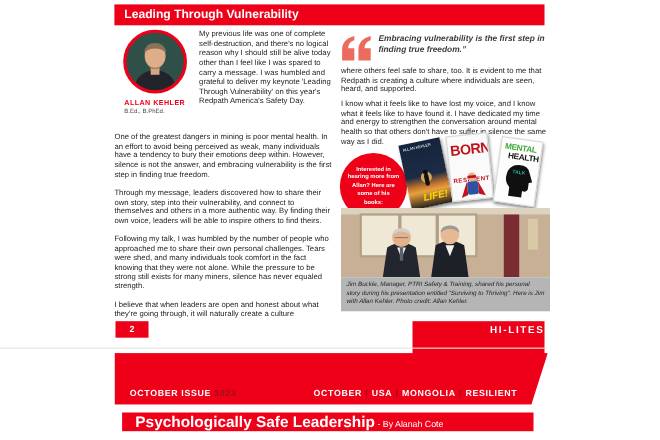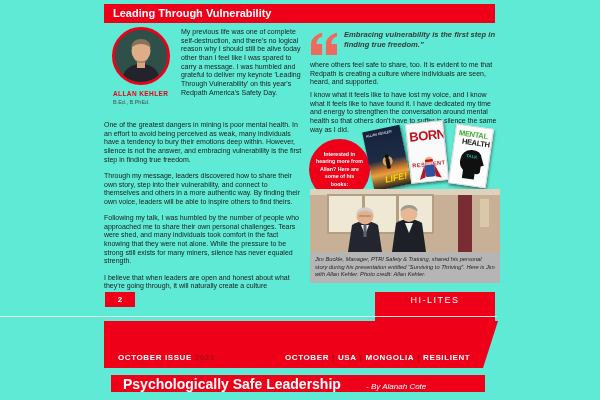--- a/index.html
+++ b/index.html
@@ -1,16 +1,16 @@
 <!DOCTYPE html>
 <html><head>
 <meta charset="utf-8">
 <style>
   html,body{margin:0;padding:0;background:#888;}
-  .page{position:relative;width:600px;height:400px;background:#5eead4;
+  .page{position:relative;width:600px;height:400px;background:#ffffff;
         font-family:"Liberation Sans", sans-serif;overflow:hidden;margin:0 auto;}
   .abs{position:absolute;}
   .red{background:#ee0019;}
   
   .title-bar{left:104px;top:4px;width:391px;height:19px;color:#fff;font-weight:bold;
              font-size:11px;line-height:19px;padding-left:9px;box-sizing:border-box;}
   
   .headshot{left:112px;top:27px;width:58px;height:58px;border-radius:50%;
             border:3px solid #ee0019;box-sizing:border-box;overflow:hidden;background:#2f4f49;}
   .author-name{left:113px;top:90px;font-size:6.5px;font-weight:bold;color:#ee0019;letter-spacing:.4px;}
@@ -42,33 +42,33 @@
   .book3 .mental{position:absolute;top:3px;left:3px;font-size:7.5px;font-weight:bold;color:#3faa35;letter-spacing:-.3px;}
   .book3 .health{position:absolute;top:11px;left:7px;font-size:7.5px;font-weight:bold;color:#141414;letter-spacing:-.3px;}
   .book3 .talk{position:absolute;top:27px;left:13px;font-size:4.5px;font-weight:bold;color:#27b0a8;z-index:2;}
   
   .event-photo{left:310px;top:189px;width:190px;height:63px;overflow:hidden;}
   .caption{left:310px;top:252px;width:190px;background:#b5b5b5;font-size:5.7px;font-style:italic;
            color:#1f1f1f;padding:4px 5px;box-sizing:border-box;line-height:1.35;}
   
   .page-num{left:105px;top:292px;width:30px;height:15px;color:#fff;font-weight:bold;font-size:8px;
             text-align:center;line-height:15px;}
-  .hilites{left:375px;top:292px;width:120px;height:32px;color:#fff;font-weight:normal;font-size:9px;
-           letter-spacing:1.5px;text-align:center;line-height:16px;}
+  .hilites{left:375px;top:292px;width:120px;height:32px;color:#fff;font-weight:bold;font-size:9px;
+           letter-spacing:1.5px;text-align:right;line-height:16px;}
   .divider{left:0;top:316px;width:497px;height:1px;background:#e5e5e5;}
   .band-main{left:104px;top:321px;width:394px;height:47px;
              clip-path:polygon(0 0,100% 0,calc(100% - 15px) 100%,0 100%);}
   .issue{position:absolute;left:14px;bottom:6px;font-size:8px;font-weight:bold;color:#fff;letter-spacing:.6px;}
   .issue .yr{color:#a50b12;}
   .countries{position:absolute;left:181px;bottom:6px;font-size:8px;font-weight:bold;color:#fff;letter-spacing:.6px;}
   .countries .sep{color:#a50b12;padding:0 3px;}
   .band-bottom{left:111px;top:375px;width:374px;height:17px;line-height:17px;
                padding-left:12px;box-sizing:border-box;color:#fff;}
   .band-bottom .t{font-weight:bold;font-size:14px;}
-  .band-bottom .b{font-style:italic;font-size:8px;padding-left:23px;}
+  .band-bottom .b{font-size:8px;}
 </style>
 </head>
 <body>
 
 <div class="page">
 
   <div class="abs red title-bar">
     <span>Leading Through Vulnerability</span>
   </div>
 

